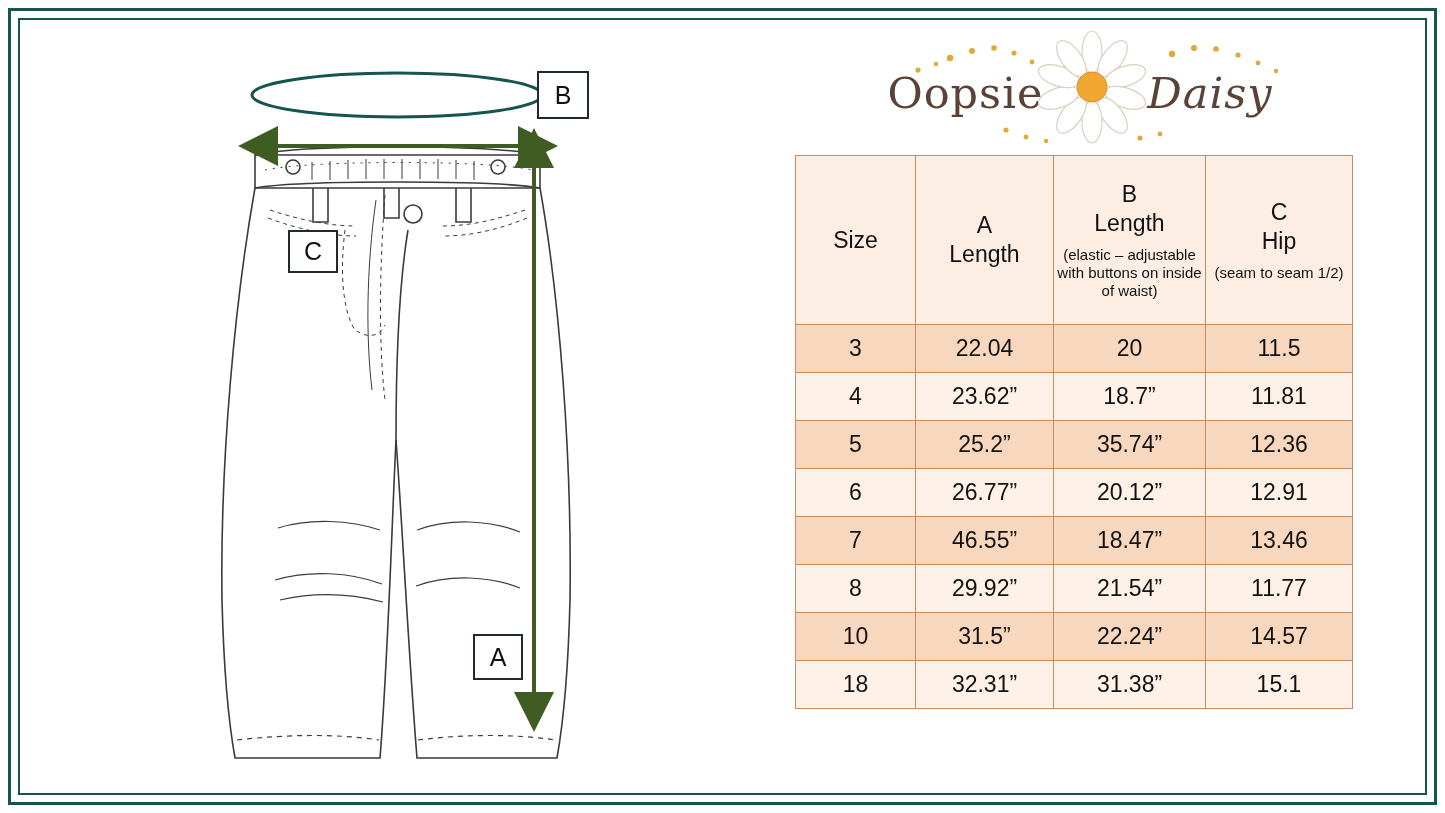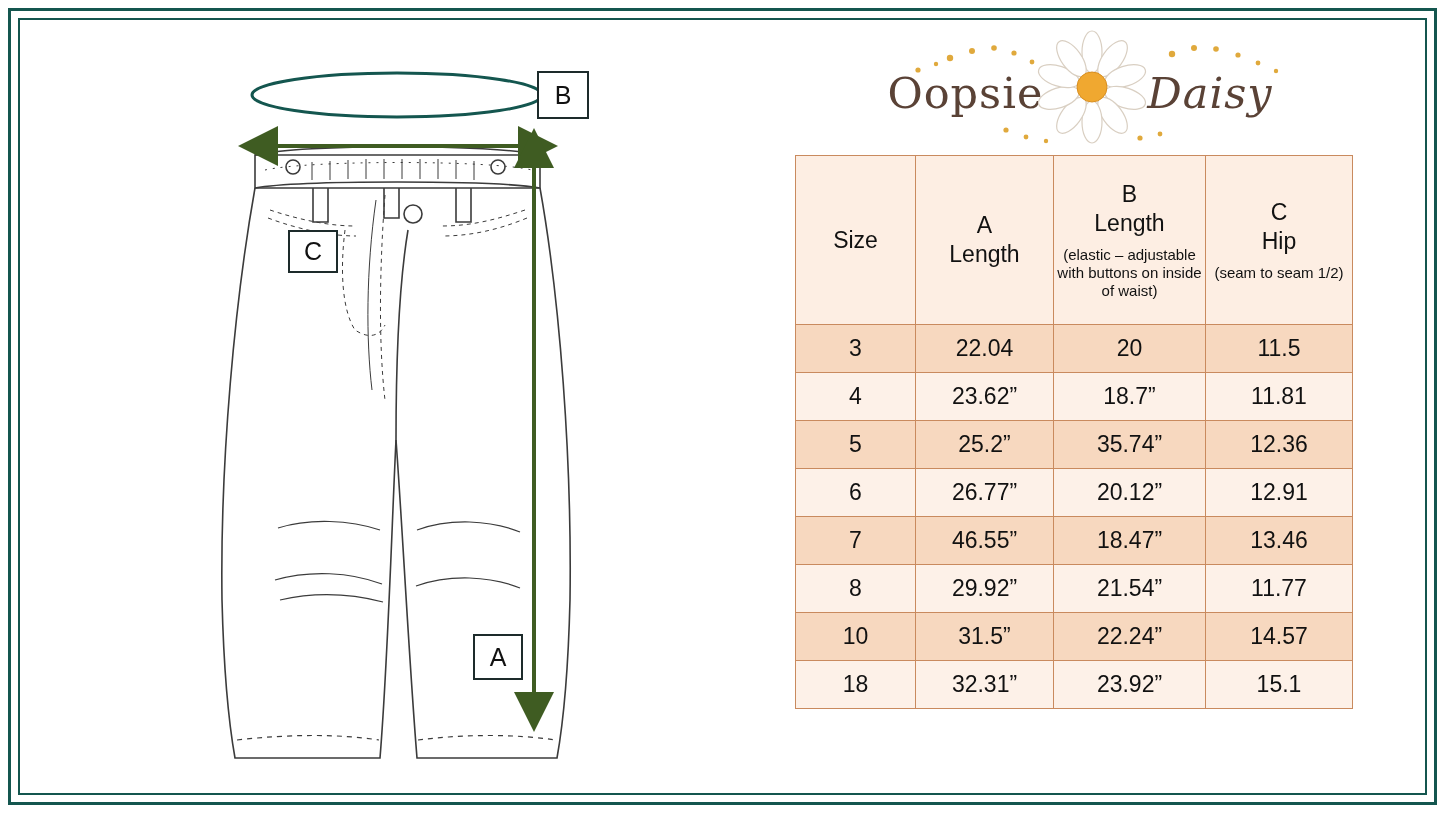--- a/index.html
+++ b/index.html
@@ -341,19 +341,19 @@
         </tr>
         <tr class="row-odd">
           <td>10</td>
           <td>31.5”</td>
           <td>22.24”</td>
           <td>14.57</td>
         </tr>
         <tr class="row-even">
           <td>18</td>
           <td>32.31”</td>
-          <td>23.92”</td>
+          <td>31.38”</td>
           <td>15.1</td>
         </tr>
       </tbody>
   </table>
 
 </div>
 
 </body></html>

